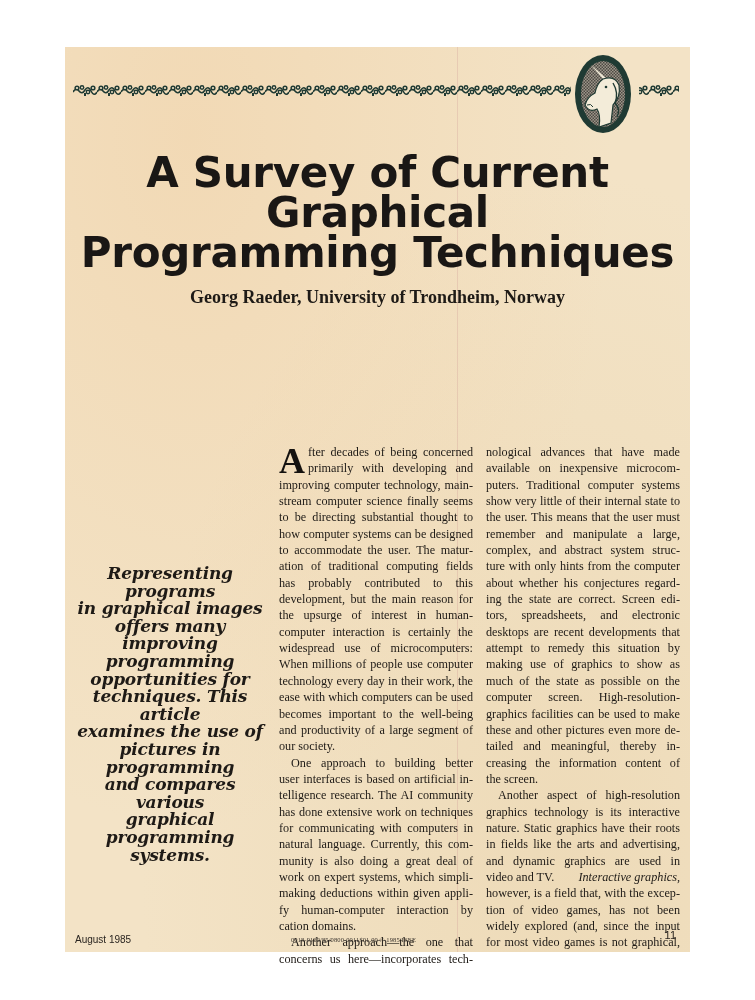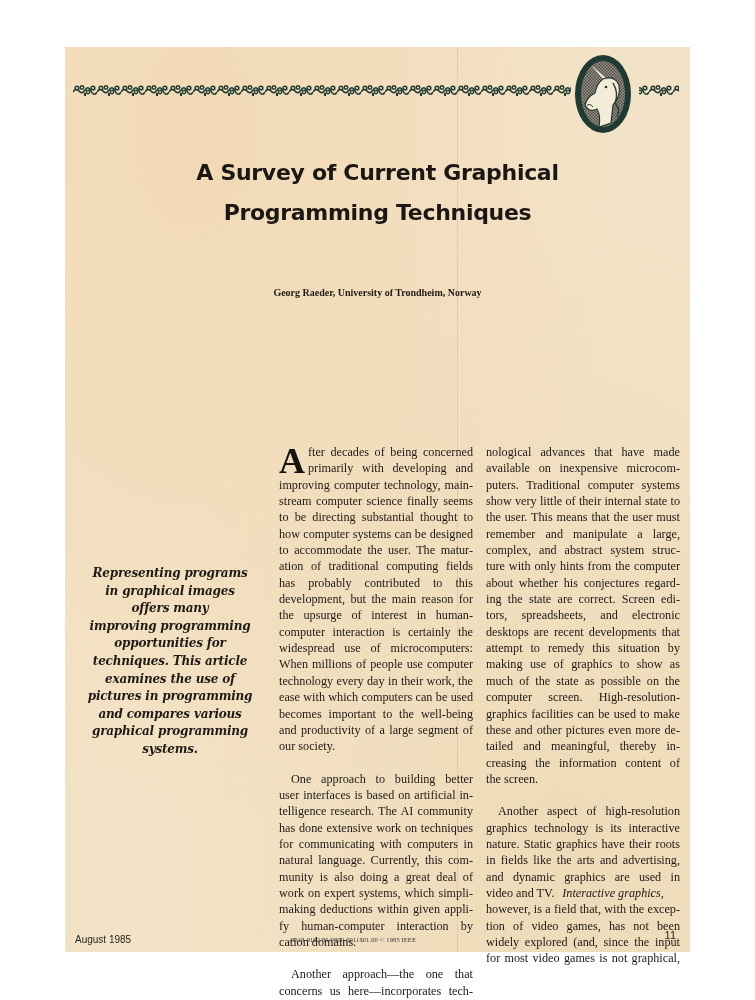--- a/index.html
+++ b/index.html
@@ -50,48 +50,48 @@
     }
     
     .title {
       position: absolute;
       left: 0;
       top: 106px;
       width: 625px;
       text-align: center;
       font-family: "DejaVu Sans", sans-serif;
       font-weight: bold;
-      font-size: 22px;
+      font-size: 42px;
       line-height: 40px;
       letter-spacing: -0.3px;
       color: #1a1715;
       margin: 0;
     }
     .byline {
       position: absolute;
       left: 0;
       top: 240px;
       width: 625px;
       text-align: center;
       font-family: "Liberation Serif", serif;
       font-weight: bold;
-      font-size: 10px;
+      font-size: 18px;
       color: #1e1a16;
     }
     
     .abstract {
       position: absolute;
       left: 6px;
       top: 518px;
       width: 198px;
       text-align: center;
       font-family: "DejaVu Serif", serif;
       font-weight: bold;
       font-style: italic;
-      font-size: 12px;
+      font-size: 17px;
       line-height: 17.6px;
       color: #1e1a16;
       letter-spacing: -0.2px;
     }
     
     .col {
       position: absolute;
       top: 397px;
       width: 194px;
       font-family: "Liberation Serif", serif;
@@ -118,21 +118,20 @@
       display: block;
       text-align: justify;
       text-align-last: justify;
       white-space: nowrap;
     }
     .line.last {
       text-align-last: left;
     }
     .line.indent {
       padding-left: 12px;
-      margin-top: 16px;
     }
     
     .footer-left {
       position: absolute;
       left: 10px;
       top: 887px;
       font-family: "Liberation Sans", sans-serif;
       font-size: 10px;
       color: #2a2520;
     }
@@ -273,21 +272,21 @@
     <span class="line">graphics facilities can be used to make</span>
     <span class="line">these and other pictures even more de-</span>
     <span class="line">tailed and meaningful, thereby in-</span>
     <span class="line">creasing the information content of</span>
     <span class="line last">the screen.</span>
     <span class="line indent">Another aspect of high-resolution</span>
     <span class="line">graphics technology is its interactive</span>
     <span class="line">nature. Static graphics have their roots</span>
     <span class="line">in fields like the arts and advertising,</span>
     <span class="line">and dynamic graphics are used in</span>
-    <span class="line" style="display:flex;justify-content:flex-start;text-align-last:auto;gap:8px;">
+    <span class="line" style="display:flex;justify-content:space-between;text-align-last:auto;gap:8px;">
       <span>video and TV.</span>
       <em>Interactive graphics,</em>
     </span>
     <span class="line">however, is a field that, with the excep-</span>
     <span class="line">tion of video games, has not been</span>
     <span class="line">widely explored (and, since the input</span>
     <span class="line">for most video games is not graphical,</span>
   </div>
 
   <div class="footer-left">August 1985</div>

